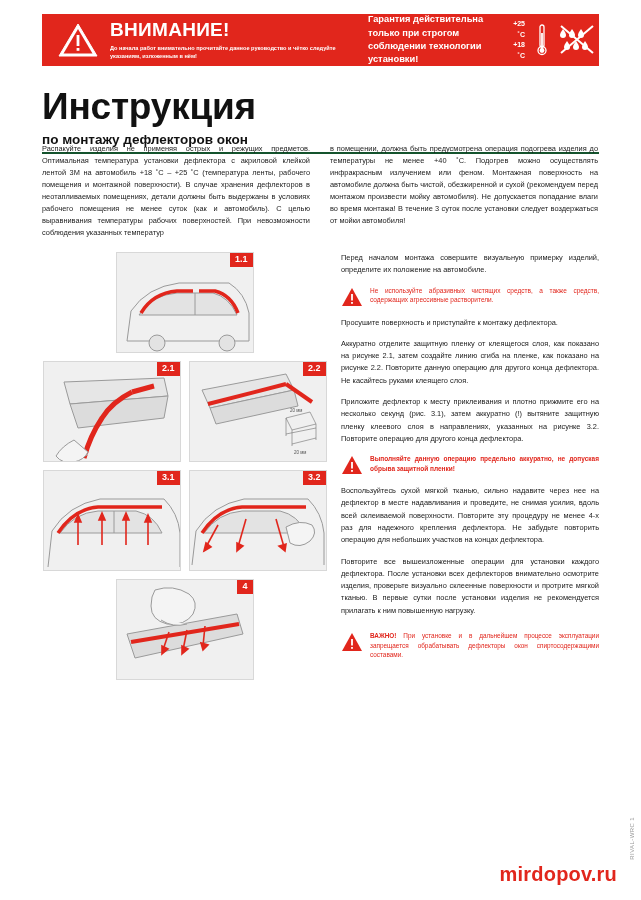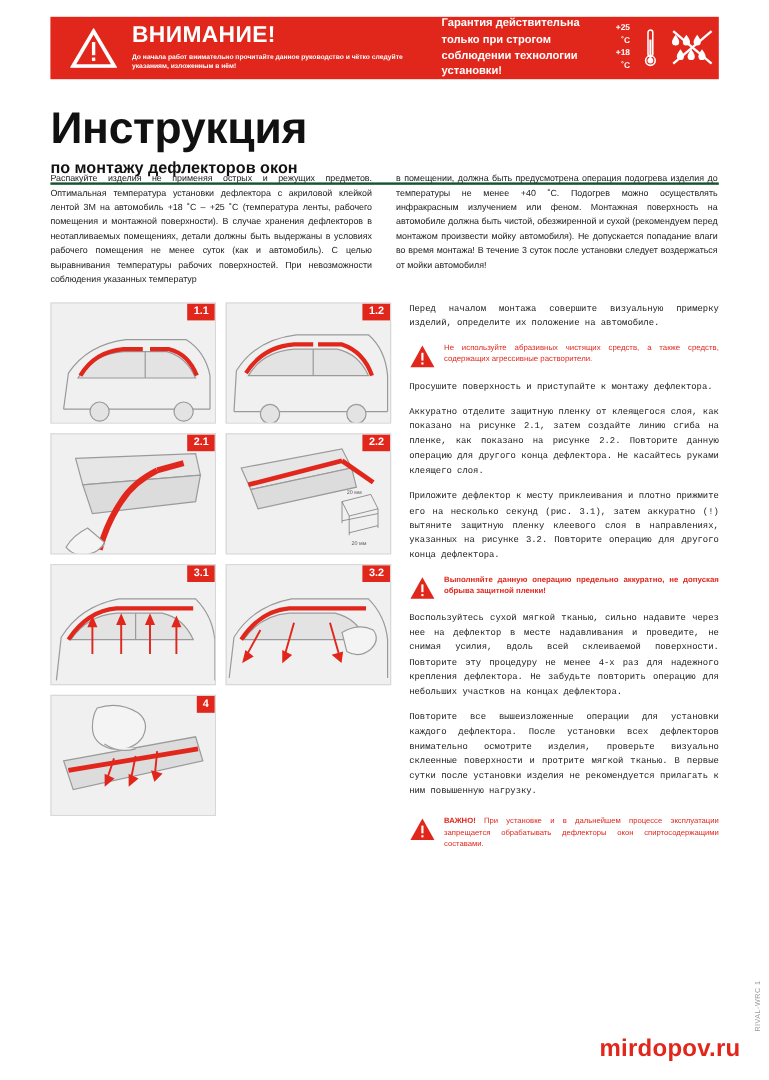--- a/index.html
+++ b/index.html
@@ -134,20 +134,21 @@
   .figs {
     position: absolute;
     left: 42px;
     top: 252px;
     width: 285px;
   }
   .fig-row {
     display: flex;
     gap: 8px;
     margin-bottom: 8px;
+    justify-content: center;
   }
   .fig {
     position: relative;
     background: #f0f0f0;
     border: 1px solid #d8d8d8;
     box-sizing: border-box;
     overflow: hidden;
   }
   .fig-w2 { width: 138px; height: 101px; }
   .fig-tag {
@@ -166,21 +167,21 @@
 
   .textcol {
     position: absolute;
     left: 341px;
     top: 252px;
     width: 258px;
     font-size: 7.4px;
     line-height: 1.66;
     text-align: justify;
   }
-  .textcol p { margin: 0 0 9px 0; font-family: Liberation Mono, monospace; }
+  .textcol p { margin: 0 0 9px 0; }
 
   .callout {
     display: flex;
     gap: 7px;
     align-items: flex-start;
     margin: 9px 0 10px 0;
   }
   .callout .ctri { flex: 0 0 22px; width: 22px; height: 20px; margin-top: 1px; }
   .callout .ctxt {
     font-size: 6.5px;
@@ -302,36 +303,20 @@
             <line x1="78" y1="40" x2="78" y2="62"></line>
             <path d="M10 88 L132 88"></path>
             <circle cx="40" cy="90" r="8" fill="#e3e3e3"></circle>
             <circle cx="110" cy="90" r="8" fill="#e3e3e3"></circle>
           </g>
           <path d="M24 60 Q36 40 60 38 L76 38" stroke="#e1261c" stroke-width="3.5" fill="none"></path>
           <path d="M82 38 L98 38 Q114 42 121 60" stroke="#e1261c" stroke-width="3.5" fill="none"></path>
         </svg>
         <div class="fig-tag">1.1</div>
       </div>
-      <div class="fig fig-w2">
-        <svg width="138" height="101" viewBox="0 0 138 101">
-          <rect width="138" height="101" fill="#f0f0f0"></rect>
-          <g stroke="#9a9a9a" stroke-width="1" fill="none">
-            <path d="M6 90 L8 56 Q24 30 58 26 L118 26 Q132 38 134 60 L134 90"></path>
-            <path d="M18 60 Q30 40 56 38 L92 38 Q110 42 118 60 Z" fill="#e3e3e3"></path>
-            <line x1="72" y1="38" x2="72" y2="60"></line>
-            <path d="M6 90 L134 90"></path>
-            <circle cx="36" cy="92" r="8" fill="#e3e3e3"></circle>
-            <circle cx="108" cy="92" r="8" fill="#e3e3e3"></circle>
-          </g>
-          <path d="M16 58 Q30 36 56 34 L72 34" stroke="#e1261c" stroke-width="3.5" fill="none"></path>
-          <path d="M76 34 L96 34 Q114 40 121 60" stroke="#e1261c" stroke-width="3.5" fill="none"></path>
-        </svg>
-        <div class="fig-tag">1.2</div>
-      </div>
     </div>
 
     <div class="fig-row">
       <div class="fig fig-w2">
         <svg width="138" height="101" viewBox="0 0 138 101">
           <rect width="138" height="101" fill="#f0f0f0"></rect>
           <g stroke="#9a9a9a" stroke-width="1" fill="#e6e6e6">
             <path d="M20 20 L120 16 L124 34 L26 42 Z"></path>
             <path d="M26 42 L124 34 L120 56 L34 66 Z" fill="#dcdcdc"></path>
           </g>

